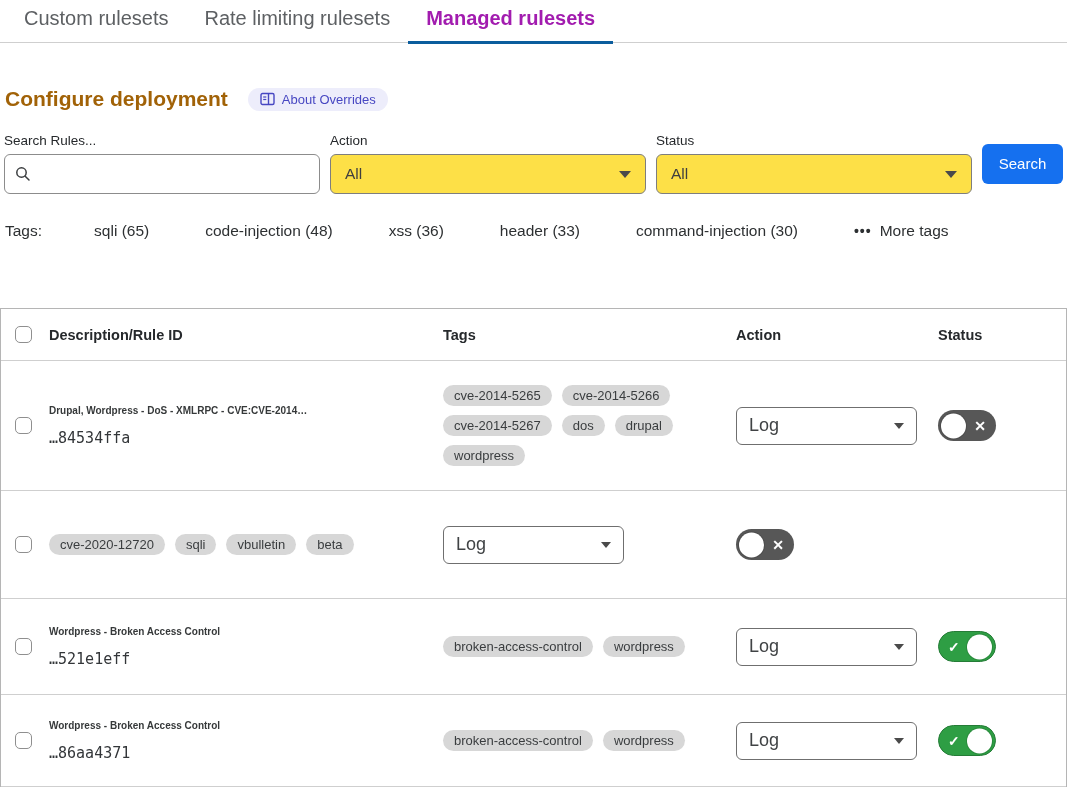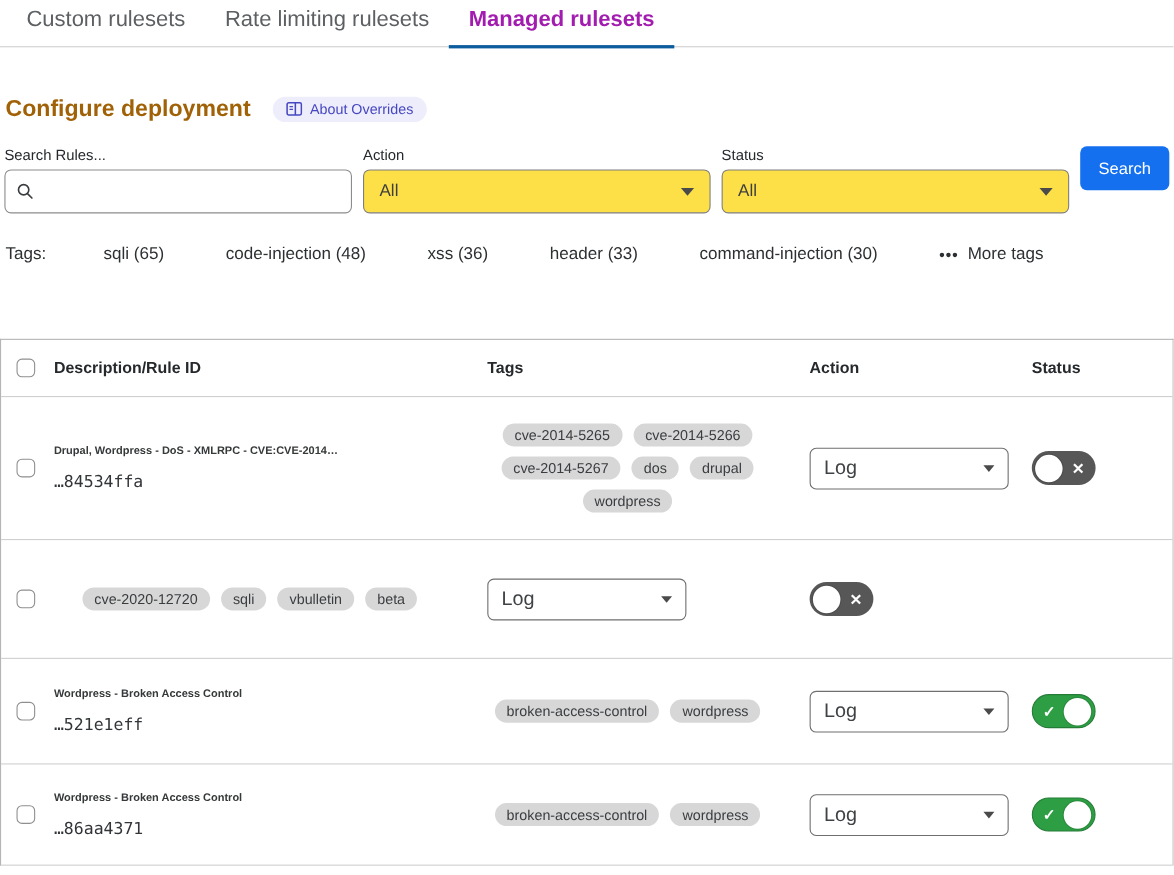--- a/index.html
+++ b/index.html
@@ -13,21 +13,21 @@
   .tab.active::after { content:""; position:absolute; left:0; right:0; bottom:-2px; height:3px; background:#0b5d9d; }
 
   
   .heading-row { display:flex; align-items:center; gap:20px; padding:44px 0 0 5px; }
   .page-title { font-size:21px; font-weight:700; color:#a16207; }
   .about-badge { display:inline-flex; align-items:center; gap:7px; background:#ededfb; color:#4747c2;
                  border-radius:12px; padding:4px 12px; font-size:13px; cursor:pointer; }
   .about-badge svg { display:block; }
 
   
-  .filters { display:flex; align-items:flex-start; gap:10px; padding:22px 4px 0 4px; }
+  .filters { display:flex; align-items:center; gap:10px; padding:22px 4px 0 4px; }
   .field { display:flex; flex-direction:column; gap:6px; }
   .field-label { font-size:13.5px; color:#26292c; }
   .searchbox { width:316px; height:40px; border:1px solid #8c8c8c; border-radius:6px; display:flex; align-items:center; padding:0 10px; gap:8px; background:#fff; }
   .searchbox input { border:none; outline:none; flex:1; font-size:15px; font-family:"Liberation Sans", sans-serif; color:#36393a; }
   .selectbox { width:316px; height:40px; border:1px solid #7e7e7e; border-radius:6px; display:flex; align-items:center; justify-content:space-between; padding:0 14px; font-size:15.5px; color:#3f3f3f; background:#fde047; cursor:pointer; }
   .chevron { width:0; height:0; border-left:6px solid transparent; border-right:6px solid transparent; border-top:7px solid #4a4a4a; }
   .search-btn { height:40px; width:86px; background:#1570ef; color:#fff; border:none; border-radius:6px; font-size:15px; font-family:"Liberation Sans", sans-serif; cursor:pointer; }
 
   
   .tagsbar { display:flex; align-items:center; gap:56px; padding:28px 0 0 5px; font-size:15.5px; color:#2d3032; }
@@ -46,21 +46,21 @@
 
   .trow.r0 { min-height:130px; }
   .trow.r1 { min-height:108px; }
   .trow.r2 { min-height:96px; }
   .trow.r3 { min-height:92px; }
 
   .desc-wrap { display:flex; flex-direction:column; gap:13px; padding-right:20px; }
   .desc { font-size:10px; color:#36393a;font-weight:bold; }
   .rule-id { font-family:"DejaVu Sans Mono", monospace; font-size:15px; color:#333639; }
 
-  .tags-wrap { display:flex; flex-wrap:wrap; gap:9px 10px; padding-right:30px;justify-content:center; }
+  .tags-wrap { display:flex; flex-wrap:wrap; gap:9px 10px; padding-right:30px; }
   .pill { background:#d7d7d7; color:#3a3d3f; border-radius:12px; padding:3px 11px; font-size:13px; white-space:nowrap; }
 
   .action-select { width:181px; height:38px; border:1px solid #6f6f6f; border-radius:6px; display:flex; align-items:center; justify-content:space-between; padding:0 12px; font-size:18px; color:#404345; background:#fff; cursor:pointer; }
   .action-select .chevron { border-left-width:5px; border-right-width:5px; border-top-width:6px; }
 
   .toggle { width:58px; height:31px; border-radius:16px; position:relative; display:flex; align-items:center; cursor:pointer; }
   .toggle.off { background:#575757; }
   .toggle.on  { background:#2e9e44; border:1.5px solid #257c37; }
   .knob { width:25px; height:25px; background:#fff; border-radius:50%; position:absolute; top:50%; transform:translateY(-50%); box-shadow:0 0 0 1px rgba(0,0,0,0.12); }
   .toggle.off .knob { left:3px; }

